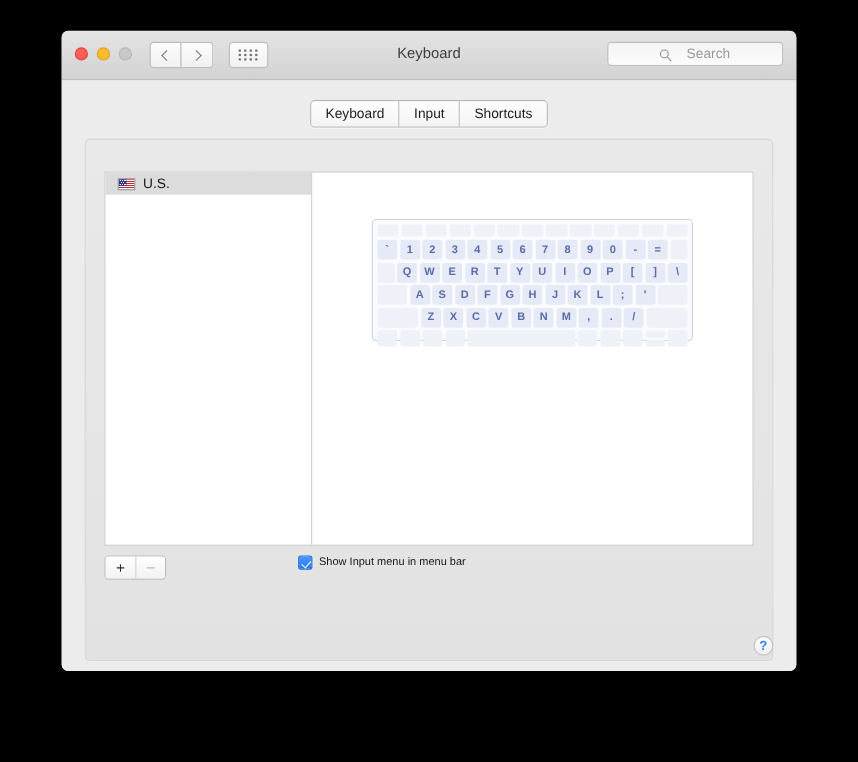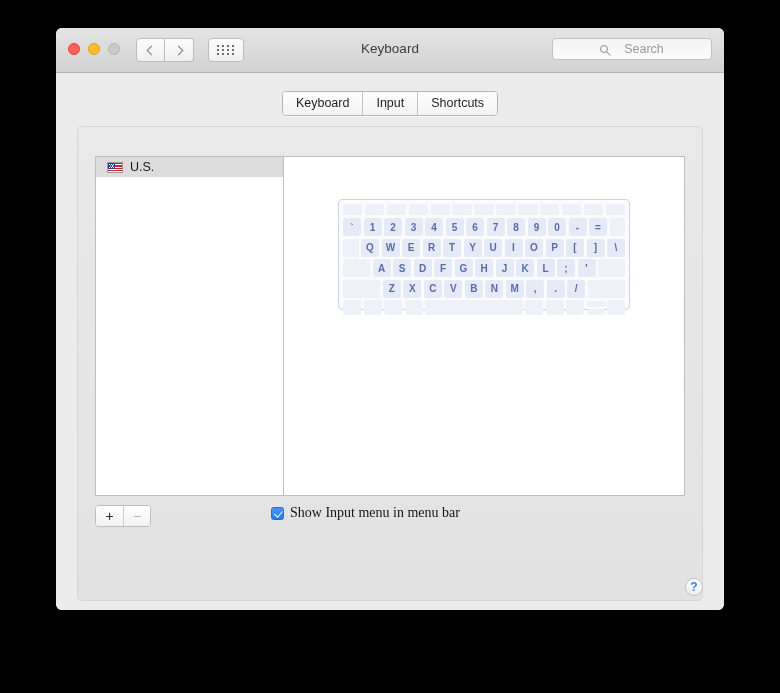--- a/index.html
+++ b/index.html
@@ -228,21 +228,21 @@
     border: 1px solid #1d6fd8;
     position: relative; flex: none;
   }
   .cbox::after {
     content: "";
     position: absolute; left: 4px; top: 1.5px;
     width: 3.5px; height: 7px;
     border: solid #fff; border-width: 0 1.6px 1.6px 0;
     transform: rotate(42deg);
   }
-  #checklabel { font-size: 14px; color: #141414; font-family: Liberation Serif, serif; }
+  #checklabel { font-size: 10px; color: #141414; }
 
   
   #helpbtn {
     position: absolute; right: 21px; bottom: 14px;
     width: 18px; height: 18px; border-radius: 50%;
     background: linear-gradient(to bottom, #fdfdfd, #efefef);
     border: 1px solid #c3c3c3;
     display: flex; align-items: center; justify-content: center;
     font-size: 12px; font-weight: bold; color: #3b82ee;
   }

